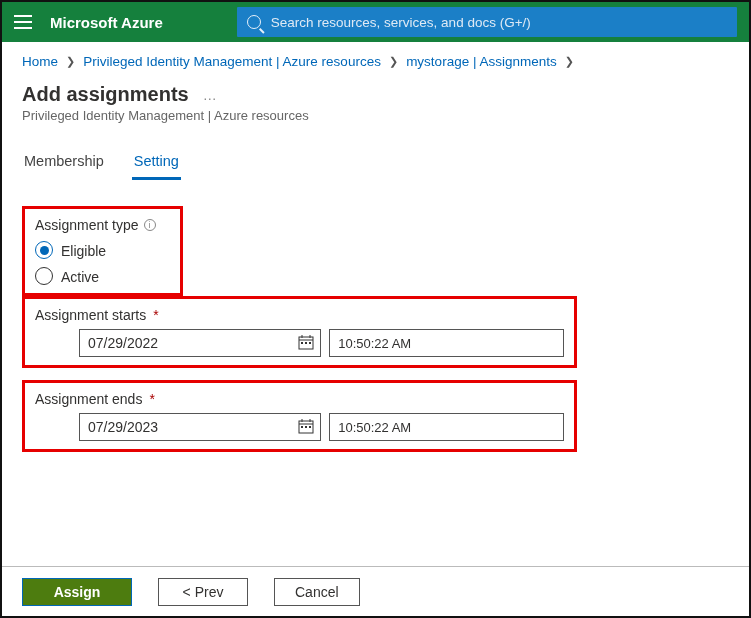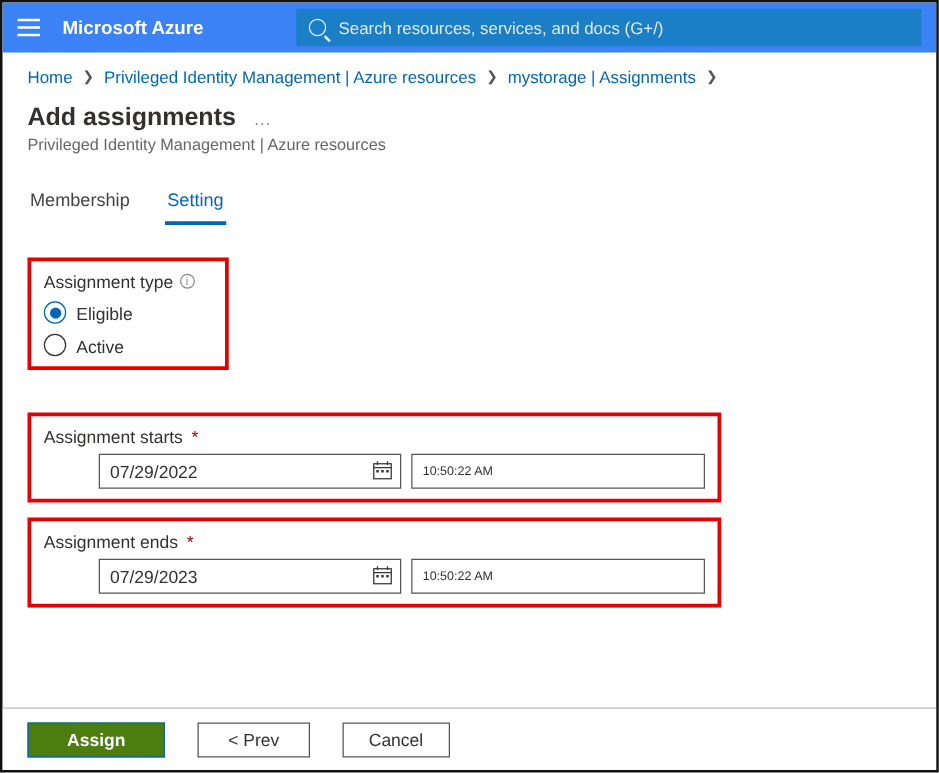--- a/index.html
+++ b/index.html
@@ -1,20 +1,20 @@
 <!DOCTYPE html>
 <html><head>
 <meta charset="utf-8">
 <style>
   * { box-sizing: border-box; margin: 0; padding: 0; }
   html, body { width: 751px; height: 618px; font-family: "Segoe UI", Arial, sans-serif; font-size: 14px; color: #323130; overflow: hidden; }
   body { border: 2px solid #111; background: #fff; position: relative; }
 
   
-  .header { background: #3b82f6; height: 40px; display: flex; align-items: center; color: #fff; padding: 0 8px; gap: 14px; }
+  .header { background: #15803d; height: 40px; display: flex; align-items: center; color: #fff; padding: 0 8px; gap: 14px; }
   .hamburger { width: 26px; height: 26px; display: flex; flex-direction: column; justify-content: center; gap: 4px; cursor: pointer; padding: 4px; }
   .hamburger span { display: block; height: 2px; background: #fff; width: 18px; }
   .brand { font-weight: 600; font-size: 15px; }
   .searchbox { flex: 1; background: #1b7fc7; height: 30px; display: flex; align-items: center; padding: 0 10px; border-radius: 1px; margin-left: 60px; margin-right: 4px; color: #e6f0fa; }
   .search-icon { width: 14px; height: 14px; border: 1.5px solid #e6f0fa; border-radius: 50%; position: relative; margin-right: 10px; flex-shrink: 0; }
   .search-icon::after { content: ""; position: absolute; width: 6px; height: 1.5px; background: #e6f0fa; bottom: -3px; right: -5px; transform: rotate(45deg); }
   .searchbox-text { font-size: 13.5px; color: #dfeaf5; }
 
   
   .content { padding: 12px 20px 0 20px; }
@@ -31,41 +31,41 @@
   .subtitle { font-size: 13px; color: #666; margin-top: 2px; }
 
   
   .tabs { display: flex; gap: 26px; margin-top: 24px; border-bottom: 0; }
   .tab { padding: 6px 2px 8px 2px; font-size: 14.5px; color: #444; cursor: pointer; }
   .tab.active { color: #0067b8; font-weight: 400; border-bottom: 3px solid #0067b8; }
 
   
   .redbox { border: 3px solid #e60000; padding: 8px 10px; }
   .redbox1 { margin-top: 26px; width: 161px; }
-  .redbox2 { margin-top: 34px; width: 555px; }
+  .redbox2 { width: 555px; }
   .redbox3 { margin-top: 12px; width: 555px; }
 
   
   .field-label { font-size: 14px; color: #323130; display: flex; align-items: center; gap: 5px; }
   .info-icon { width: 12px; height: 12px; border: 1px solid #888; border-radius: 50%; display: inline-flex; align-items: center; justify-content: center; font-size: 9px; color: #888; line-height: 1; }
   .radio-row { display: flex; align-items: flex-end; gap: 8px; margin-top: 8px; cursor: pointer; }
   .radio { width: 18px; height: 18px; border: 1.2px solid #333; border-radius: 50%; display: inline-flex; align-items: center; justify-content: center; flex-shrink: 0; }
   .radio.selected { border-color: #0067b8; }
   .radio .dot { width: 9px; height: 9px; border-radius: 50%; background: #0067b8; display: none; }
   .radio.selected .dot { display: block; }
 
   .duration-text { margin-top: 28px; font-size: 14px; }
 
   
   .req { color: #a80000; margin-left: 2px; }
   .dt-row { display: flex; gap: 8px; margin-top: 6px; padding-left: 44px; }
   .date-input { position: relative; width: 262px; height: 28px; border: 1px solid #555; display: flex; align-items: center; padding: 0 8px; font-size: 14px; background: #fff; cursor: text; }
   .date-input .cal-icon { position: absolute; right: 6px; top: 4px; width: 16px; height: 16px; cursor: pointer; }
   .cal-icon svg { display: block; }
-  .time-input { width: 254px; height: 28px; border: 1px solid #555; display: flex; align-items: center; padding: 0 8px; font-size: 10px; background: #fff; cursor: text; }
+  .time-input { width: 254px; height: 28px; border: 1px solid #555; display: flex; align-items: center; padding: 0 8px; font-size: 13px; background: #fff; cursor: text; }
 
   
   .footer { position: absolute; bottom: 0; left: 0; right: 0; height: 50px; border-top: 1px solid #bbb; background: #fff; display: flex; align-items: center; padding: 0 20px; gap: 26px; }
   .btn { height: 28px; padding: 0 20px; font-size: 14px; cursor: pointer; border: 1px solid #555; background: #fff; display: inline-flex; align-items: center; justify-content: center; }
   .btn.primary { background: #4d7c0f; color: #fff; border-color: #0067b8; font-weight: 600; min-width: 110px; }
   .btn.prev { min-width: 90px; }
   .btn.cancel { min-width: 80px; }
 </style>
 </head>
 <body>

